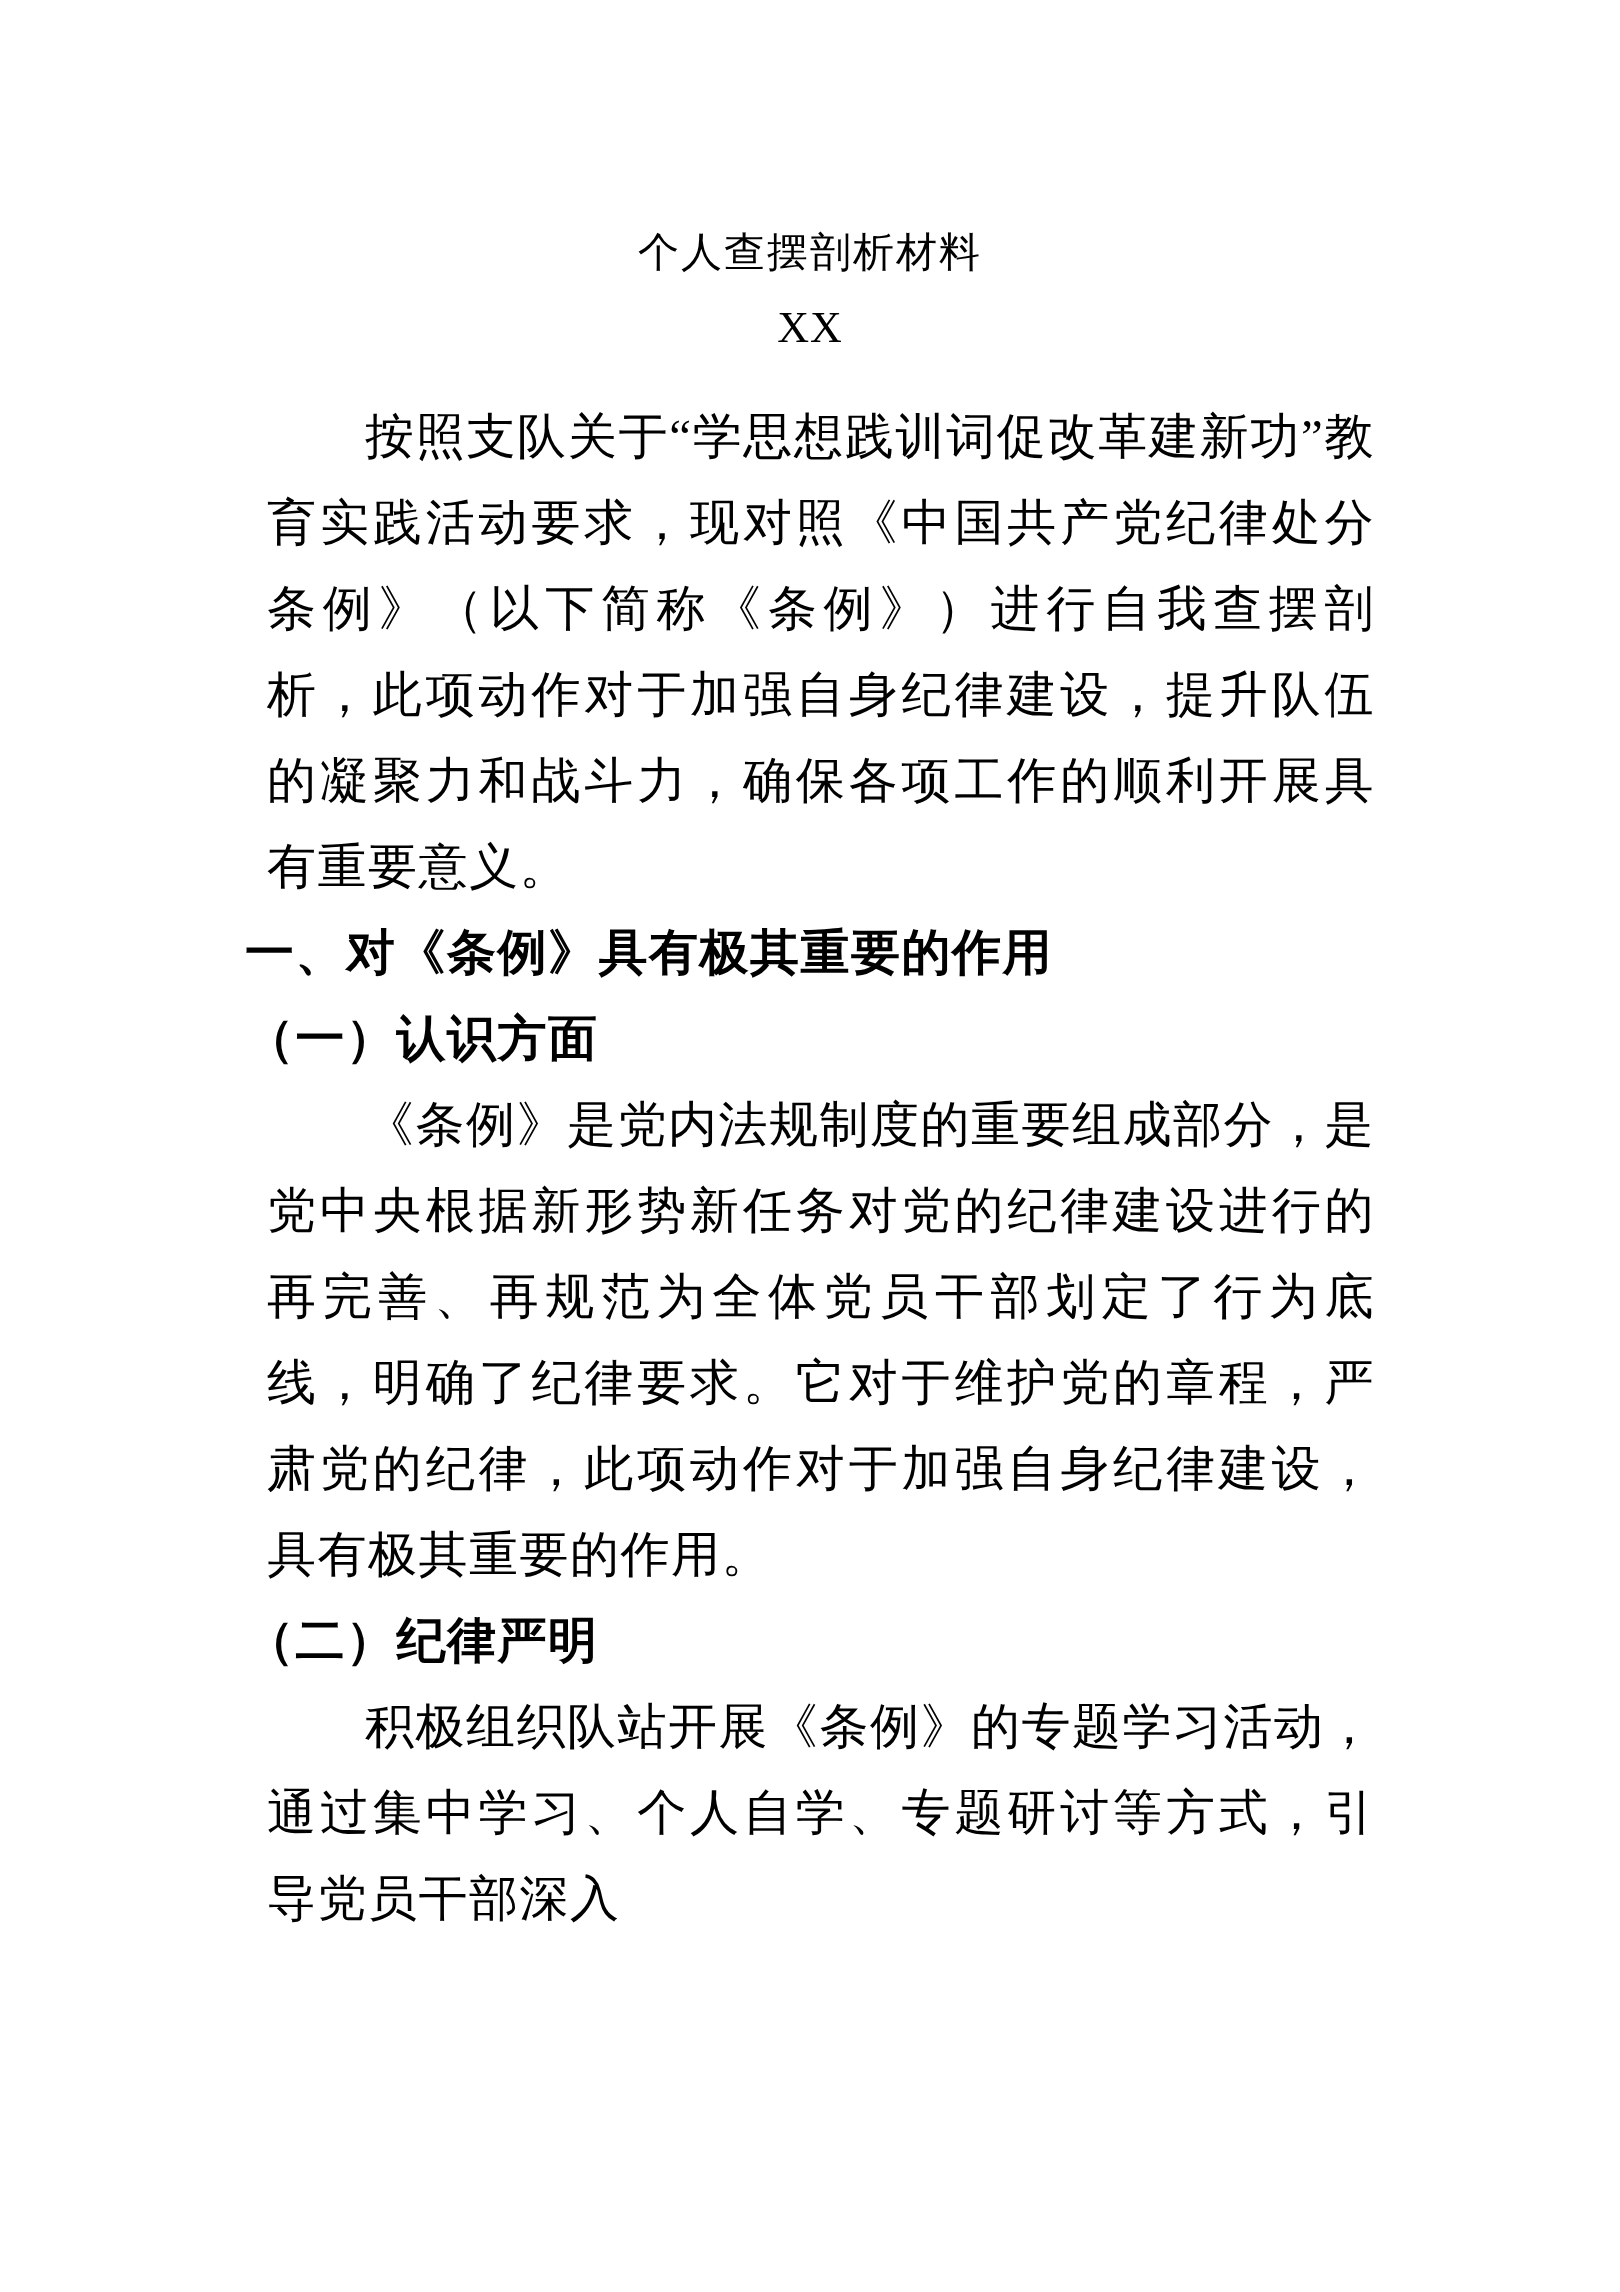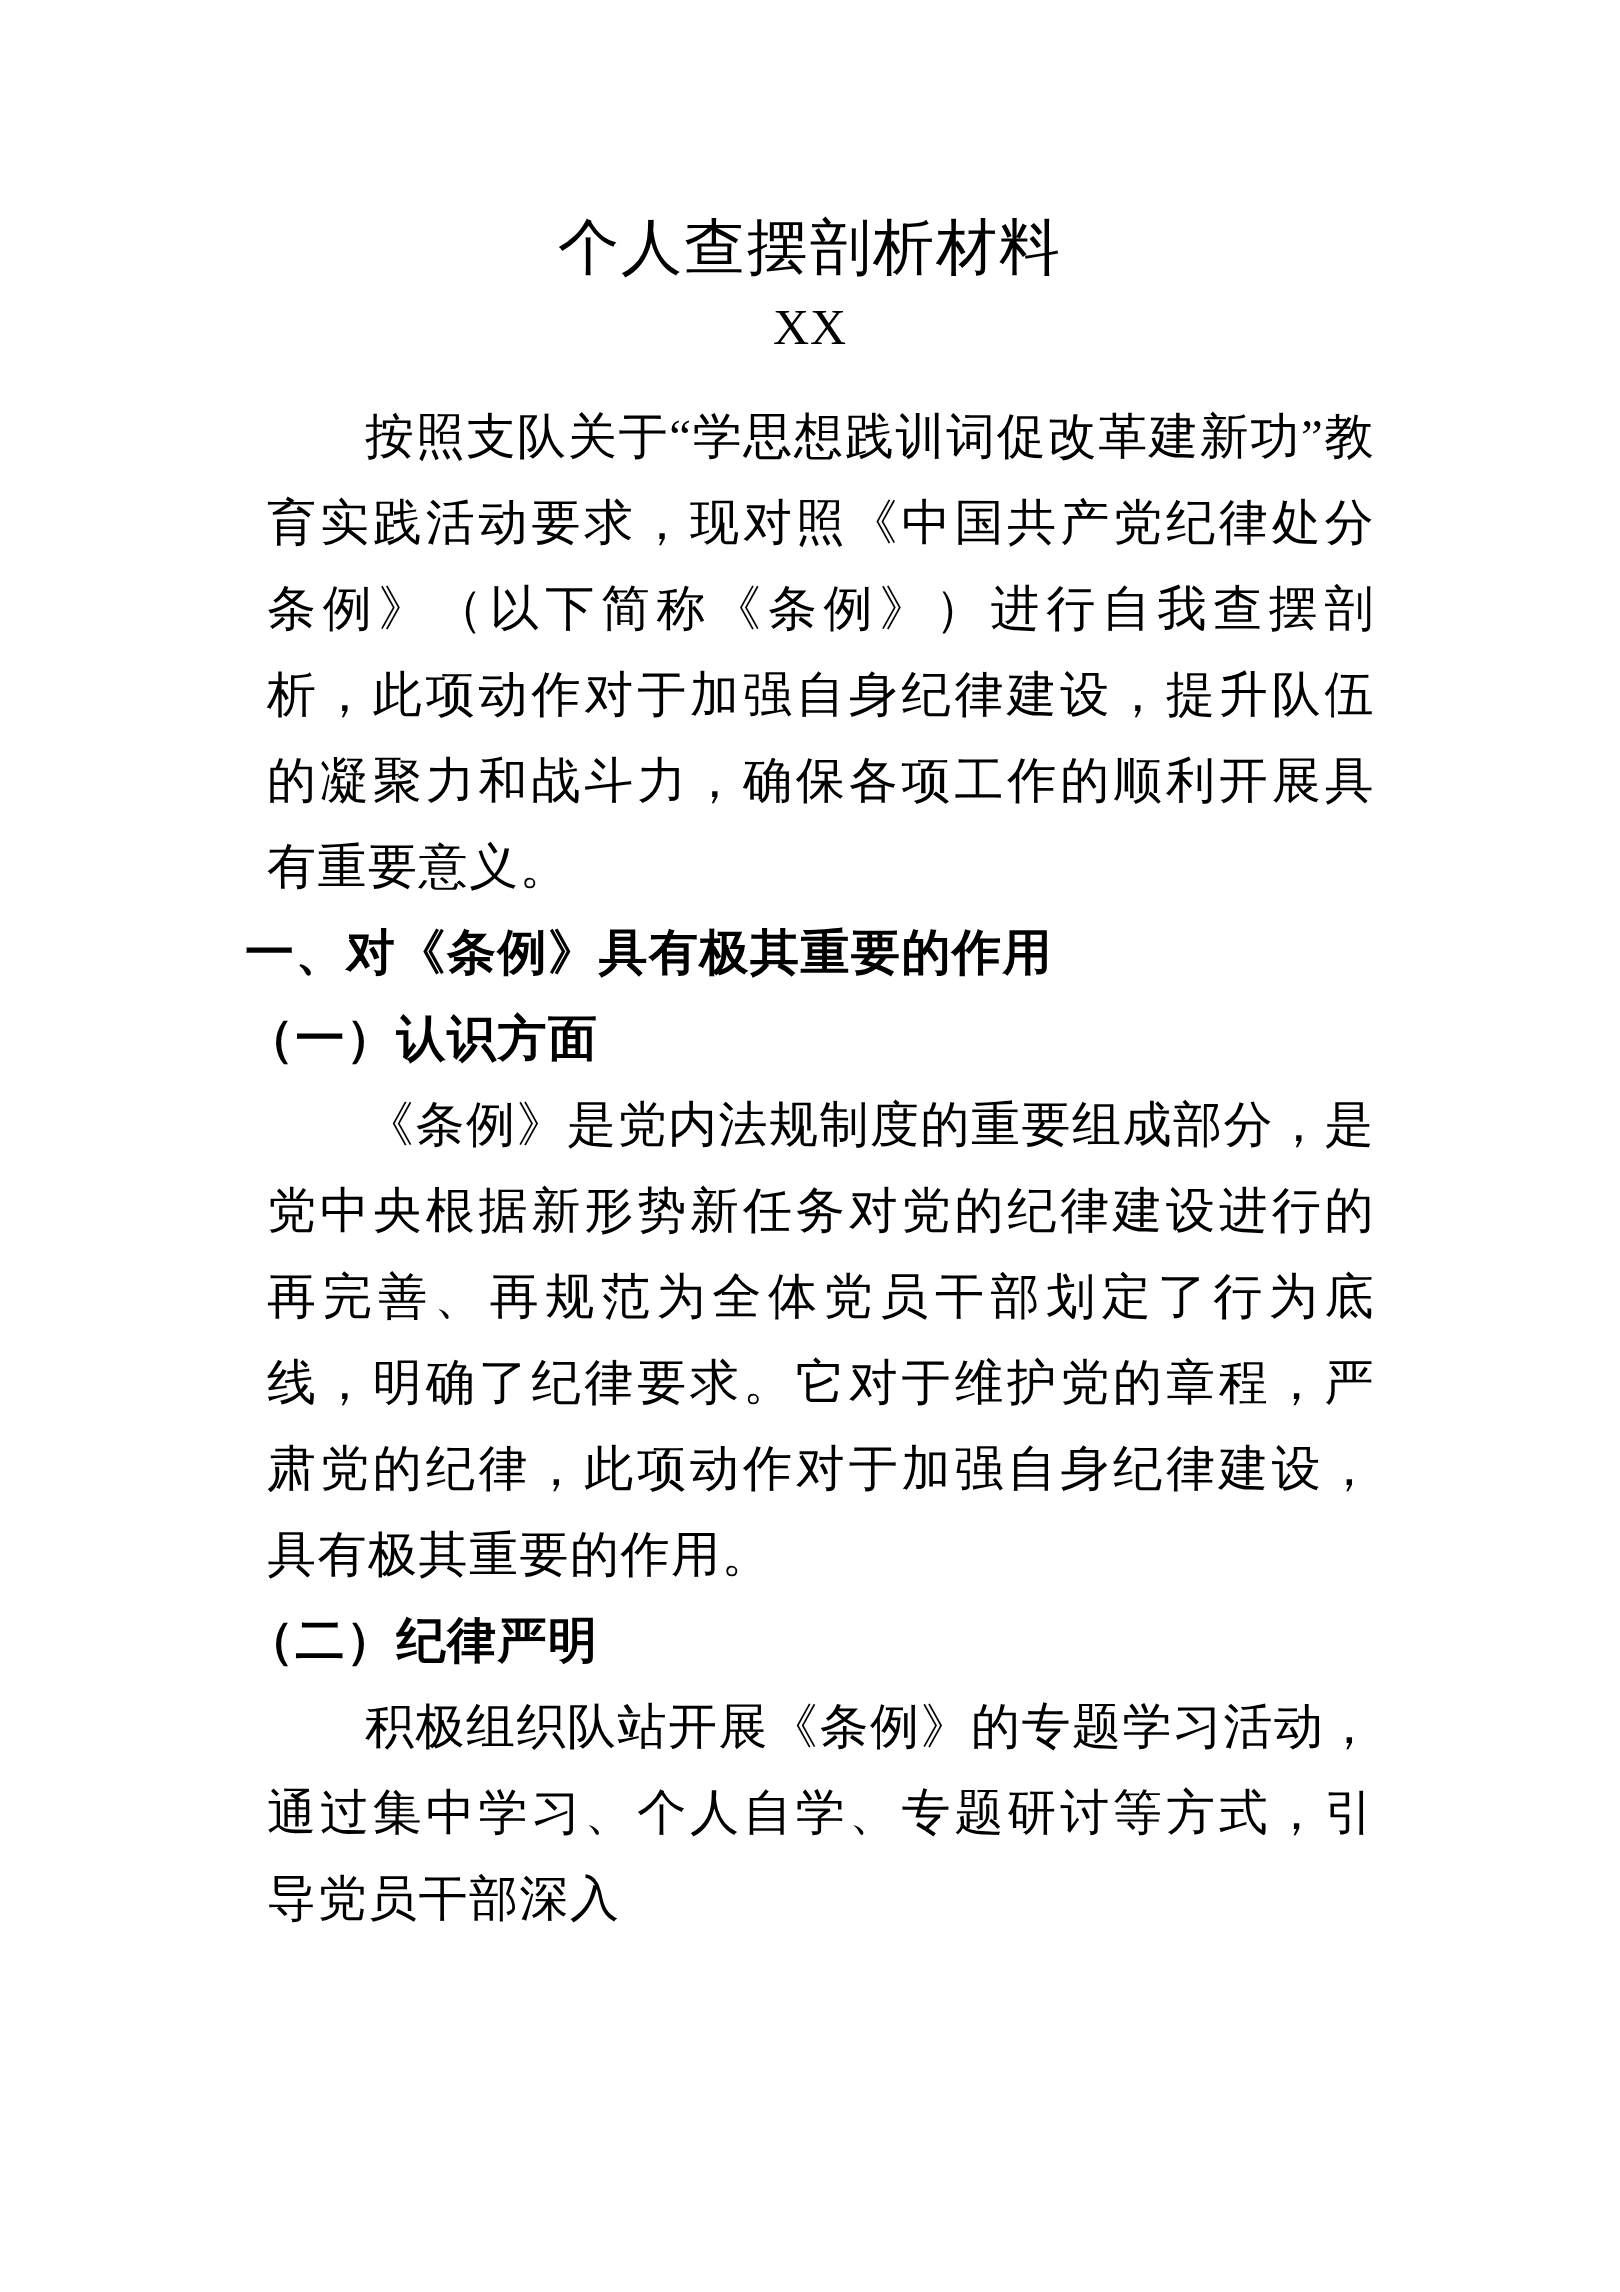--- a/index.html
+++ b/index.html
@@ -13,30 +13,29 @@
     height: 2293px;
     box-sizing: border-box;
     background: #ffffff;
     color: #000000;
     padding: 196px 245px 0 245px;
     font-family: "Liberation Serif", "DejaVu Serif", serif;
     overflow: hidden;
   }
   .doc-title {
     margin: 11.8px 0 0 0;
-    font-size: 61px;
+    font-size: 41px;
     line-height: 88px;
     font-weight: 400;
     text-align: center;
     letter-spacing: 2px;
-    font-family: Liberation Mono, monospace;
   }
   .doc-author {
     margin: 0;
-    font-size: 50px;
+    font-size: 44px;
     line-height: 63px;
     text-align: center;
     letter-spacing: 1px;
   }
   .doc-body {
     margin-top: 35px;
   }
   .para {
     margin: 0;
     font-size: 49px;

